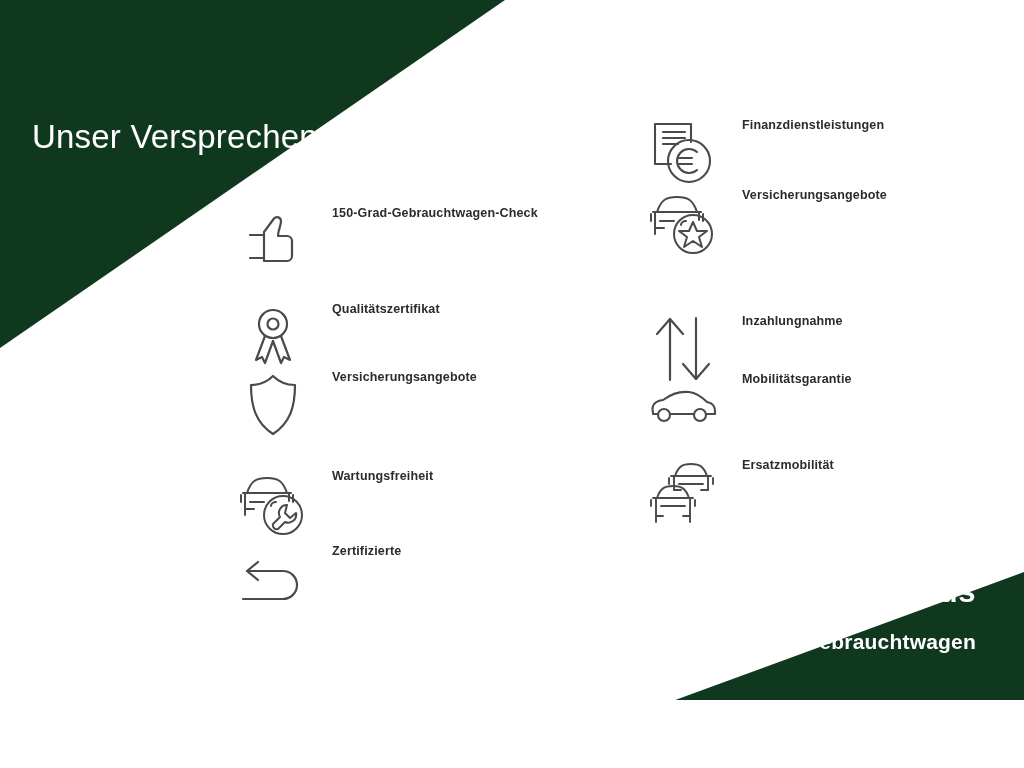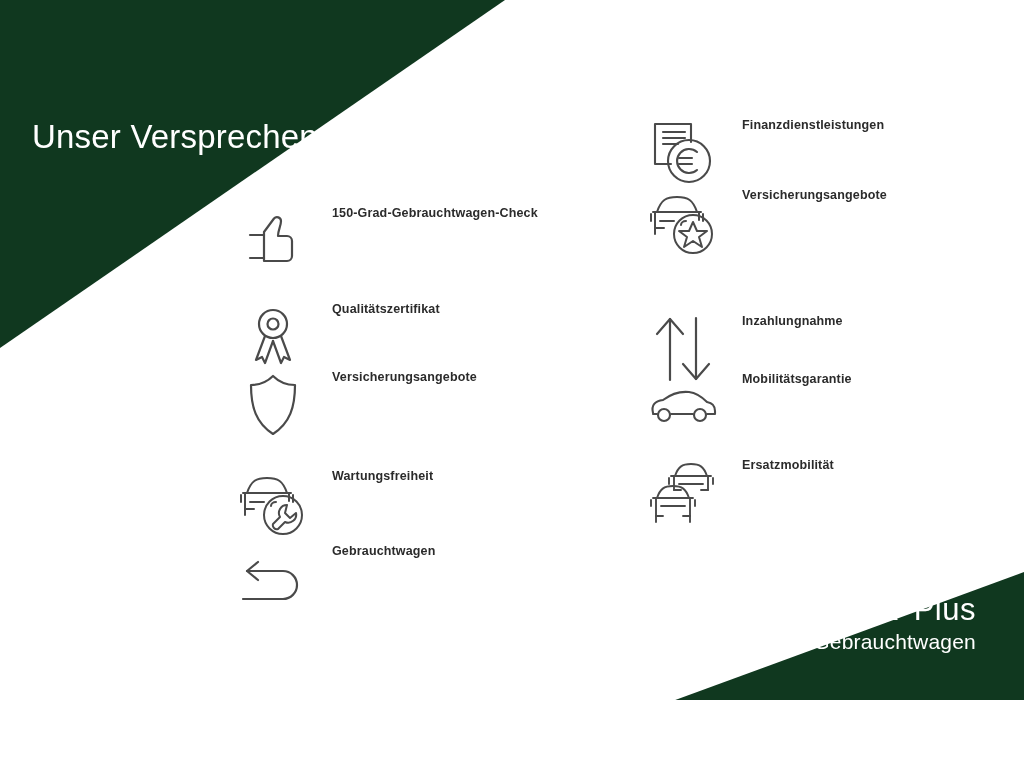--- a/index.html
+++ b/index.html
@@ -84,27 +84,27 @@
     justify-content: flex-end;
     gap: 12px;
   }
   .brand-skoda {
     font-size: 34px;
     font-weight: bold;
     letter-spacing: 3px;
   }
   .brand-plus {
     font-size: 31px;
-    font-weight: 400;
+    font-weight: 700;
     letter-spacing: 0.5px;
   }
   .brand-sub {
-    margin-top: 2px;
+    margin-top: 20px;
     font-size: 21px;
-    font-weight: 400;
+    font-weight: 700;
     letter-spacing: 0.2px;
   }
 </style>
 </head>
 <body>
 
 <div id="stage">
 
   <svg class="bg-svg" viewBox="0 0 1024 768">
     <polygon points="0,0 505,0 0,348" fill="#10381f"></polygon>
@@ -165,21 +165,21 @@
       <span class="feature-label">Wartungsfreiheit</span>
     </div>
 
     <div class="feature" style="top:338px">
       <span class="feature-icon">
         <svg width="64" height="44" viewBox="0 0 64 44" fill="none" stroke="#4a4a4a" stroke-width="2.2" stroke-linejoin="round" stroke-linecap="round">
           <path d="M6 14 H42 a14 14 0 0 1 0 28 H2"></path>
           <path d="M17 5 L6 14 L17 23"></path>
         </svg>
       </span>
-      <span class="feature-label">Gebrauchtwagen</span>
+      <span class="feature-label">Zertifizierte</span>
     </div>
 
   </div>
 
   <div class="col" id="col-right">
 
     <div class="feature" style="top:0px">
       <span class="feature-icon">
         <svg width="66" height="66" viewBox="0 0 66 66" fill="none" stroke="#4a4a4a" stroke-width="2.1" stroke-linejoin="round" stroke-linecap="round">
           <path d="M5 4 H41 V22 M5 4 V44 H21"></path>

